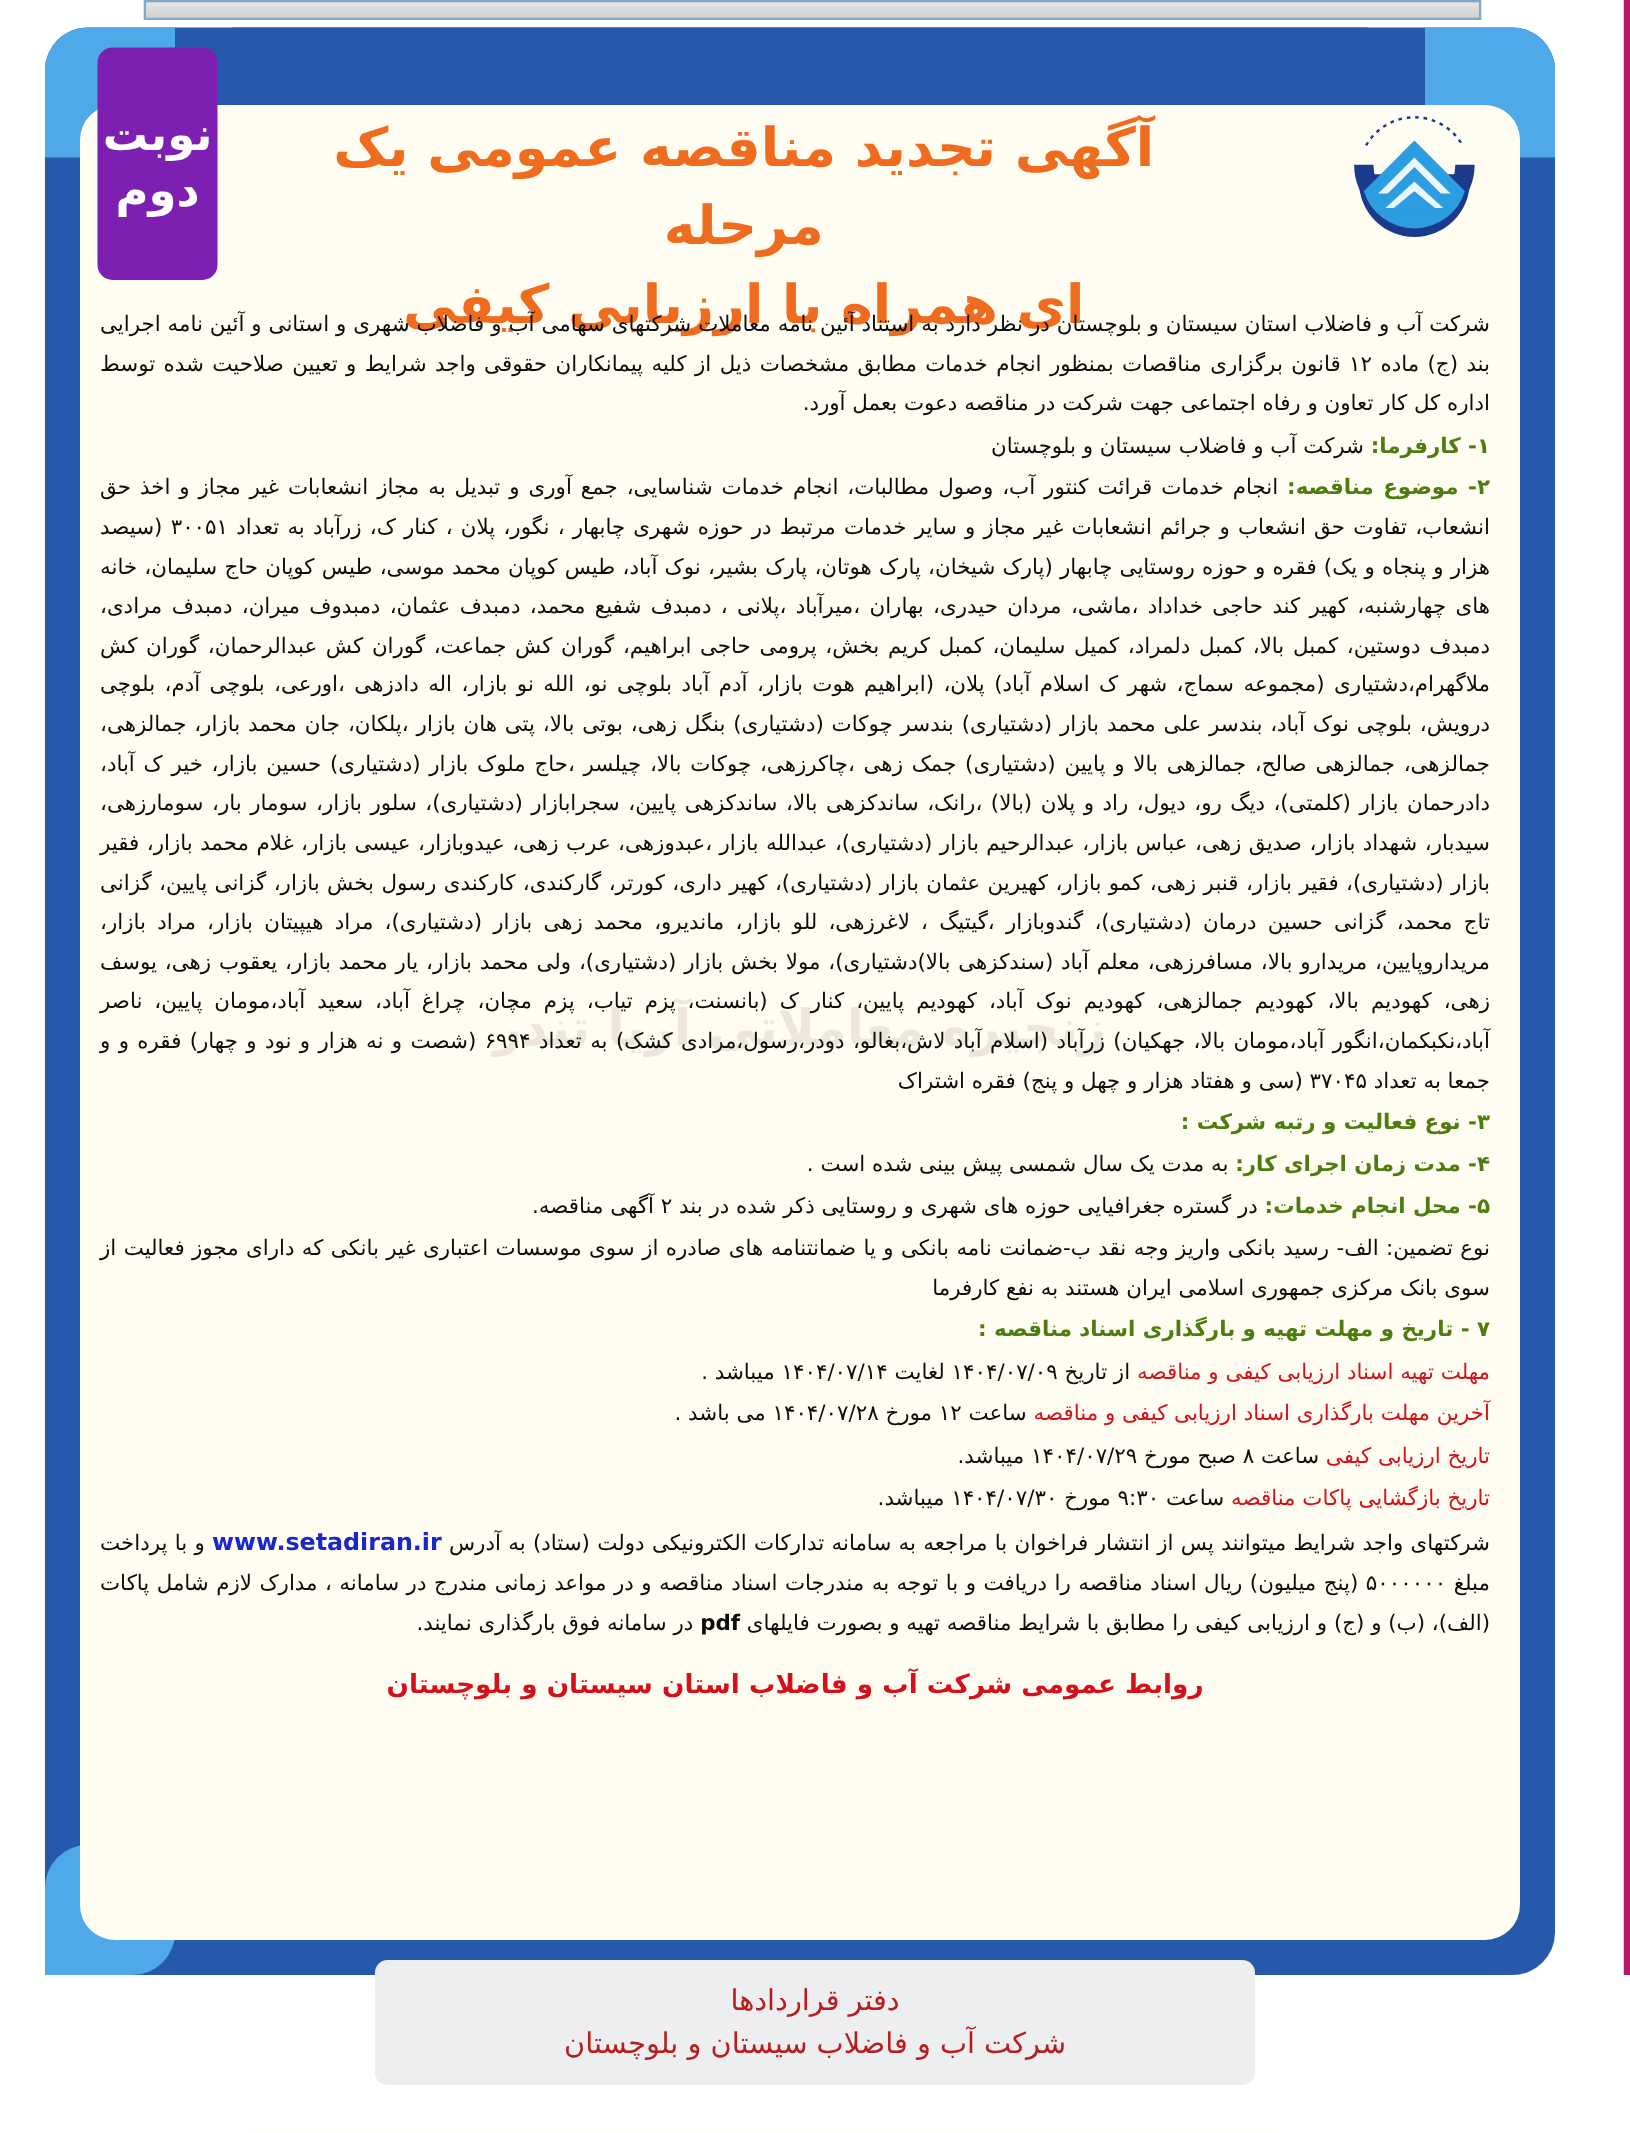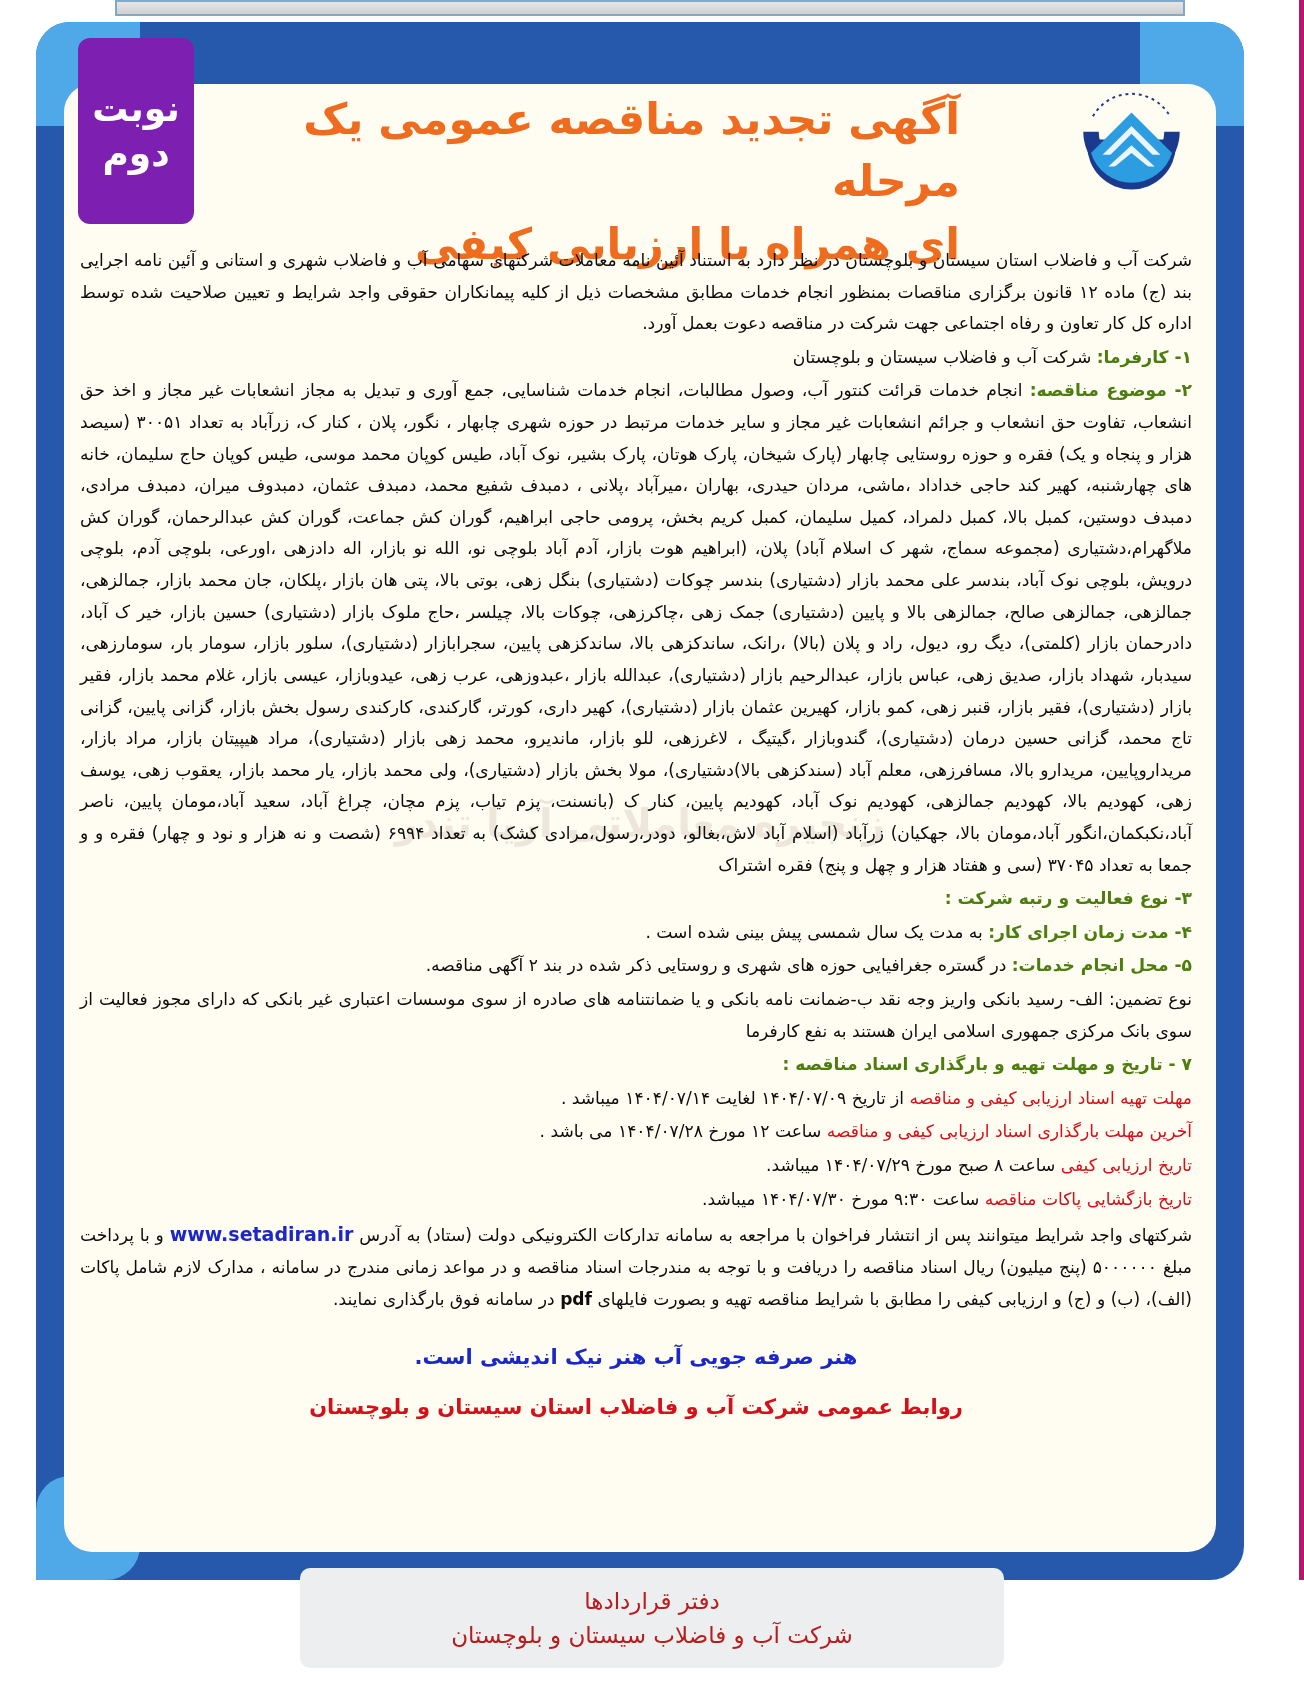--- a/index.html
+++ b/index.html
@@ -52,34 +52,34 @@
   .frame-inner{
     position:absolute;left:28px;top:62px;right:28px;bottom:28px;
     background:#fffdf2;border-radius:28px;
   }
   .frame-notch{
     position:absolute;left:150px;top:0;right:150px;height:62px;background:#2659ac;
   }
 
   
   .purple-tab{
-    position:absolute;left:78px;top:38px;width:116px;height:186px;
+    position:absolute;left:78px;top:38px;width:96px;height:186px;
     background:#7d1fb0;border-radius:12px;
     display:flex;align-items:center;justify-content:center;
     z-index:9;
   }
   .purple-tab span{
     color:#ffffff;font-size:36px;font-weight:bold;line-height:1.25;
     text-align:center;
   }
 
   
   .headline{
     position:absolute;left:230px;top:88px;width:730px;
-    text-align:right;direction:rtl;
+    text-align:center;direction:rtl;
     color:#ef6b1e;font-size:43px;font-weight:bold;line-height:1.45;
     letter-spacing:-1px;
   }
 
   
   .logo{
     position:absolute;right:105px;top:70px;width:135px;height:135px;
   }
 
   
@@ -211,20 +211,19 @@
     <span class="red">تاریخ ارزیابی کیفی</span><span> ساعت ۸ صبح مورخ ۱۴۰۴/۰۷/۲۹ میباشد.</span>
   </p>
   <p class="rtl-right">
     <span class="red">تاریخ بازگشایی پاکات مناقصه</span><span> ساعت ۹:۳۰ مورخ ۱۴۰۴/۰۷/۳۰ میباشد.</span>
   </p>
 
   <p>
     <span>شرکتهای واجد شرایط میتوانند پس از انتشار فراخوان با مراجعه به سامانه تدارکات الکترونیکی دولت (ستاد) به آدرس </span><span class="url-blue">www.setadiran.ir</span><span> و با پرداخت مبلغ ۵۰۰۰۰۰۰ (پنج میلیون) ریال اسناد مناقصه را دریافت و با توجه به مندرجات اسناد مناقصه و در مواعد زمانی مندرج در سامانه ، مدارک لازم شامل پاکات (الف)، (ب) و (ج) و ارزیابی کیفی را مطابق با شرایط مناقصه تهیه و بصورت فایلهای </span><span class="pdf">pdf</span><span> در سامانه فوق بارگذاری نمایند.</span>
   </p>
 
-  <div class="slogan">هنر صرفه جویی آب هنر نیک اندیشی است.</div>
   <div class="signoff">روابط عمومی شرکت آب و فاضلاب استان سیستان و بلوچستان</div>
 </div>
 
 <div class="footerbox">
   <div>دفتر قراردادها</div>
   <div>شرکت آب و فاضلاب سیستان و بلوچستان</div>
 </div>
 
 </body></html>

